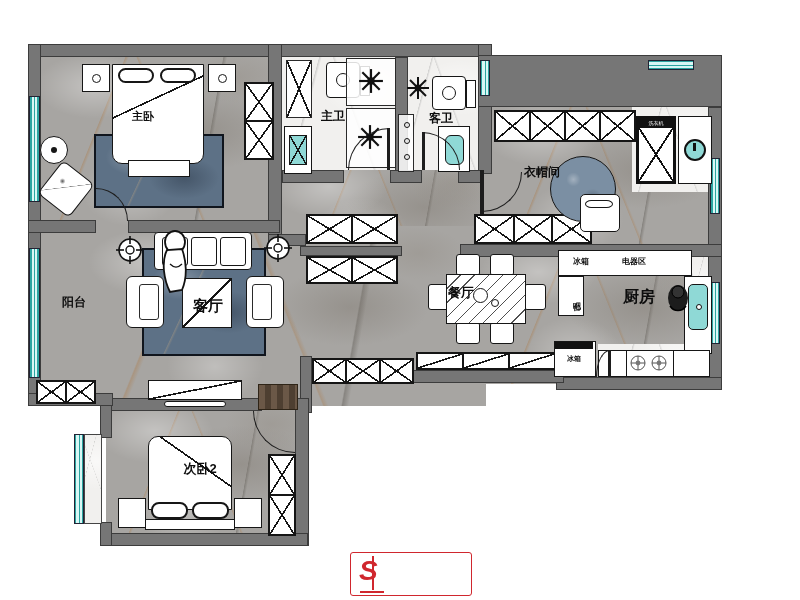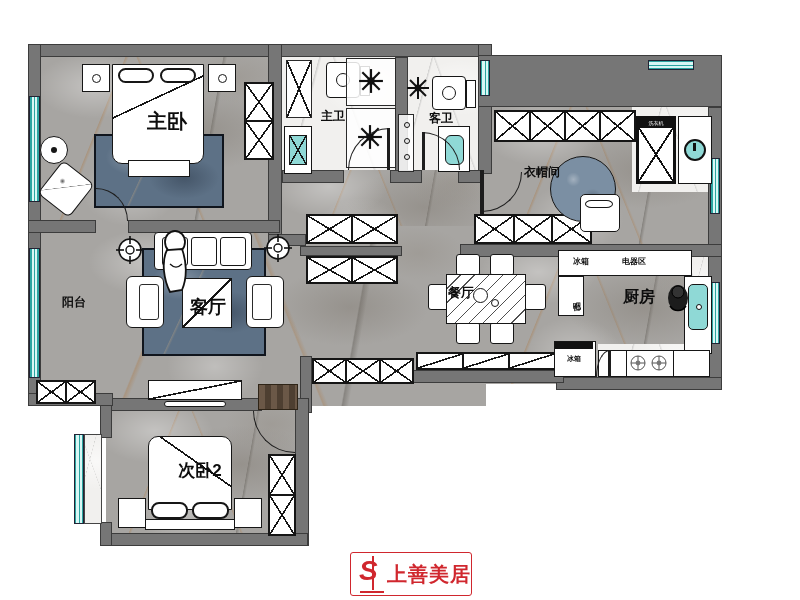--- a/index.html
+++ b/index.html
@@ -117,21 +117,21 @@
   <div class="abs fur" style="left:40px;top:136px;width:28px;height:28px;border-radius:50%;">
       <div class="abs" style="left:10px;top:10px;width:6px;height:6px;background:#161616;border-radius:50%;"></div>
     </div>
   <div class="abs fur" style="left:46px;top:168px;width:40px;height:42px;border-radius:6px;transform:rotate(38deg);background:
       linear-gradient(135deg, transparent 46%, #888 46.5%, transparent 48%),
       radial-gradient(circle 2px at 30% 40%, #555, transparent 3px),#fff;"></div>
   <div class="abs xrow v" style="left:244px;top:82px;width:30px;height:78px;">
       <div class="xcell"></div>
       <div class="xcell"></div>
     </div>
-  <div class="lbl" style="left:132px;top:110px;width:70px;font-size:20px;">主卧</div>
+  <div class="lbl" style="left:108px;top:110px;width:70px;font-size:11px;">主卧</div>
 
   <div class="abs arc" style="left:96px;top:188px;width:32px;height:33px;border-bottom:none;border-left:none;border-radius:0 100% 0 0;"></div>
 
   <div class="abs thin" style="left:286px;top:60px;width:26px;height:58px;background:
       linear-gradient(to top right, transparent calc(50% - .8px), #151515 calc(50% - .8px), #151515 calc(50% + .8px), transparent calc(50% + .8px)),
       linear-gradient(to bottom right, transparent calc(50% - .8px), #151515 calc(50% - .8px), #151515 calc(50% + .8px), transparent calc(50% + .8px)),#fff;"></div>
   <div class="abs fur" style="left:284px;top:126px;width:28px;height:48px;">
       <div class="abs tealfill" style="left:4px;top:8px;width:18px;height:30px;transform:rotate(0deg);background:
       linear-gradient(to top right, transparent calc(50% - .7px), #151515 calc(50% - .7px), #151515 calc(50% + .7px), transparent calc(50% + .7px)),
       linear-gradient(to bottom right, transparent calc(50% - .7px), #151515 calc(50% - .7px), #151515 calc(50% + .7px), transparent calc(50% + .7px)),#8fd9d6;"></div>
@@ -272,21 +272,21 @@
       <div class="abs thin" style="left:5px;top:7px;width:20px;height:36px;border-radius:3px;"></div>
     </div>
   <div class="abs fur" style="left:182px;top:278px;width:50px;height:50px;background:
       linear-gradient(135deg, transparent calc(50% - .9px), #161616 calc(50% - .9px), #161616 calc(50% + .9px), transparent calc(50% + .9px)),#fff;"></div>
   <div class="abs" style="left:158px;top:230px;width:34px;height:66px;">
     <svg width="34" height="66" viewBox="0 0 34 66">
         <ellipse cx="17" cy="12" rx="10" ry="11" fill="#fff" stroke="#111" stroke-width="1.8"></ellipse>
         <path d="M9,20 C3,32 6,50 12,62 L24,60 C30,46 28,30 24,19 Z" fill="#fff" stroke="#111" stroke-width="1.8"></path>
         <path d="M12,34 C16,38 20,38 24,34" fill="none" stroke="#111" stroke-width="1.2"></path>
       </svg></div>
-  <div class="lbl" style="left:178px;top:298px;width:60px;font-size:18px;">客厅</div>
+  <div class="lbl" style="left:178px;top:298px;width:60px;font-size:15px;">客厅</div>
 
   <div class="abs fur" style="left:148px;top:380px;width:94px;height:20px;background:
       linear-gradient(to bottom right, transparent calc(50% - .8px), #161616 calc(50% - .8px), #161616 calc(50% + .8px), transparent calc(50% + .8px)),#fff;"></div>
   <div class="abs fur" style="left:164px;top:401px;width:62px;height:6px;border-radius:3px;"></div>
 
   <div class="abs xrow" style="left:312px;top:358px;width:102px;height:26px;">
       <div class="xcell"></div>
       <div class="xcell"></div>
       <div class="xcell"></div>
     </div>
@@ -352,22 +352,21 @@
       <div class="xcell"></div>
       <div class="xcell"></div>
     </div>
   <div class="abs fur" style="left:118px;top:498px;width:28px;height:30px;"></div>
   <div class="abs fur" style="left:234px;top:498px;width:28px;height:30px;"></div>
   <div class="abs fur" style="left:148px;top:436px;width:84px;height:74px;border-radius:10px 10px 0 0;background:
       linear-gradient(35deg, transparent calc(62% - 1px), #161616 calc(62% - 1px), #161616 calc(62% + .6px), transparent calc(62% + .6px)),#fff;"></div>
   <div class="abs fur" style="left:151px;top:502px;width:37px;height:17px;border-radius:8px;border-width:2.5px;"></div>
   <div class="abs fur" style="left:192px;top:502px;width:37px;height:17px;border-radius:8px;border-width:2.5px;"></div>
   <div class="abs fur" style="left:145px;top:519px;width:90px;height:11px;"></div>
-  <div class="lbl" style="left:158px;top:462px;width:84px;font-size:17px;">次卧2</div>
+  <div class="lbl" style="left:158px;top:462px;width:84px;font-size:13px;">次卧2</div>
 
   <div class="abs logo-box" style="left:350px;top:552px;width:122px;height:44px;">
     <div class="abs brand" style="left:8px;top:2px;font-size:28px;font-style:italic;">S</div>
     <div class="abs" style="left:21px;top:3px;width:2px;height:34px;background:#d0272e;"></div>
     <div class="abs" style="left:9px;top:38px;width:24px;height:2px;background:#d0272e;"></div>
-    <div class="abs brand" style="left:36px;top:8px;font-size:20px;letter-spacing:1px;">上善美居</div>
   </div>
 
 </div>
 
 </body></html>

